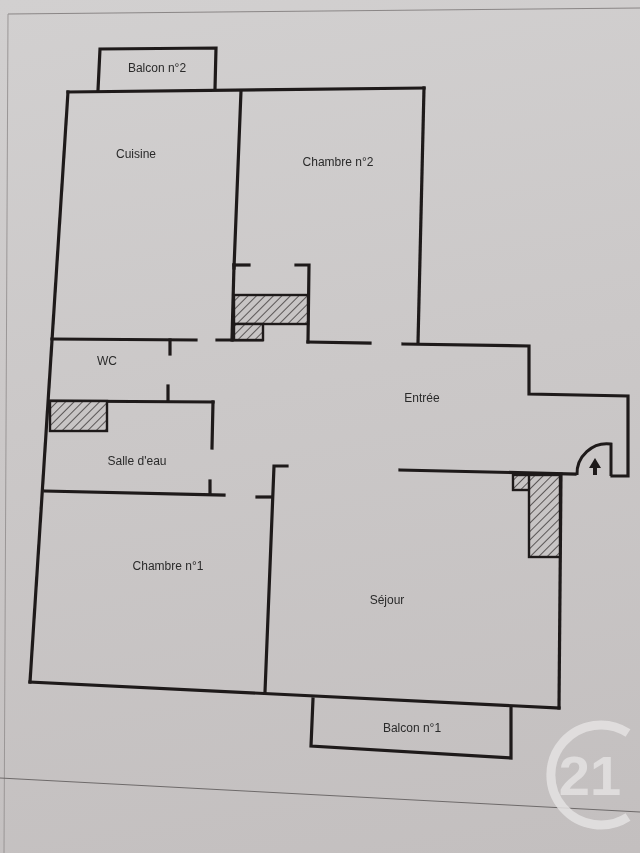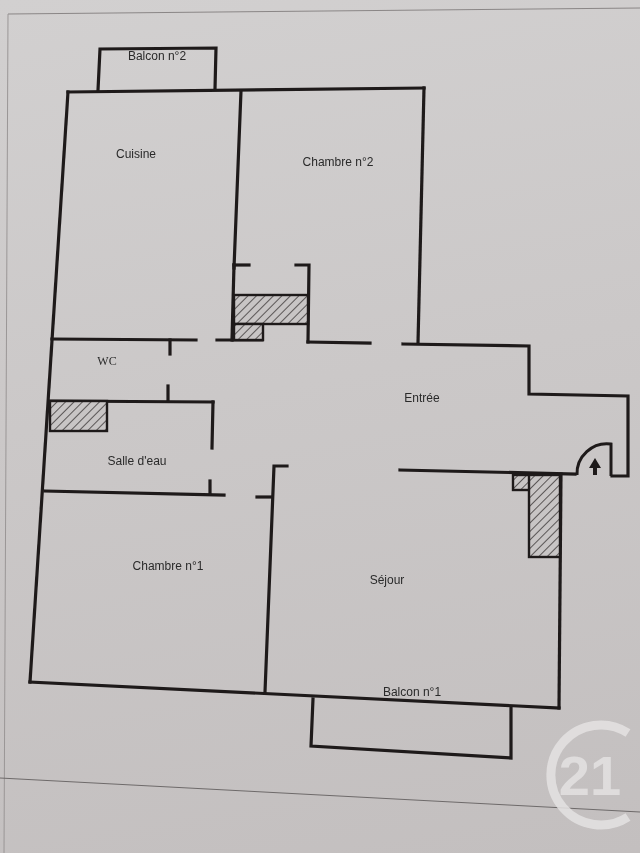--- a/index.html
+++ b/index.html
@@ -91,26 +91,26 @@
   </g>
 
   <path d="M577,475 A30,30 0 0,1 611,444 L611,476" fill="none" stroke="#1e1a1a" stroke-width="3"></path>
 
   <g>
     <polygon points="595,458 589,468 601,468" fill="#1e1a1a"></polygon>
     <rect x="593" y="466" width="4" height="9" fill="#1e1a1a"></rect>
   </g>
 </svg>
 
-<div class="lbl" style="left:157px;top:56px;">Balcon n°2</div>
+<div class="lbl" style="left:157px;top:68px;">Balcon n°2</div>
 <div class="lbl" style="left:136px;top:154px;">Cuisine</div>
 <div class="lbl" style="left:338px;top:162px;">Chambre n°2</div>
-<div class="lbl" style="left:107px;top:361px;font-family:Liberation Serif, serif;">WC</div>
+<div class="lbl" style="left:107px;top:361px;">WC</div>
 <div class="lbl" style="left:422px;top:398px;">Entrée</div>
 <div class="lbl" style="left:137px;top:453px;margin-top:8px;">Salle d'eau</div>
 <div class="lbl" style="left:168px;top:566px;">Chambre n°1</div>
-<div class="lbl" style="left:387px;top:580px;">Séjour</div>
-<div class="lbl" style="left:412px;top:692px;">Balcon n°1</div>
+<div class="lbl" style="left:387px;top:600px;">Séjour</div>
+<div class="lbl" style="left:412px;top:728px;">Balcon n°1</div>
 
 <svg class="logo" viewBox="0 0 112 120">
   <path d="M98,18 A50,50 0 1,0 98,102" fill="none" stroke="#e4e2e2" stroke-width="9" opacity="0.85"></path>
   <text x="60" y="80" text-anchor="middle" font-family="Liberation Sans, sans-serif" font-weight="bold" font-size="56" fill="#e4e2e2" opacity="0.85">21</text>
 </svg>
 
 </body></html>

